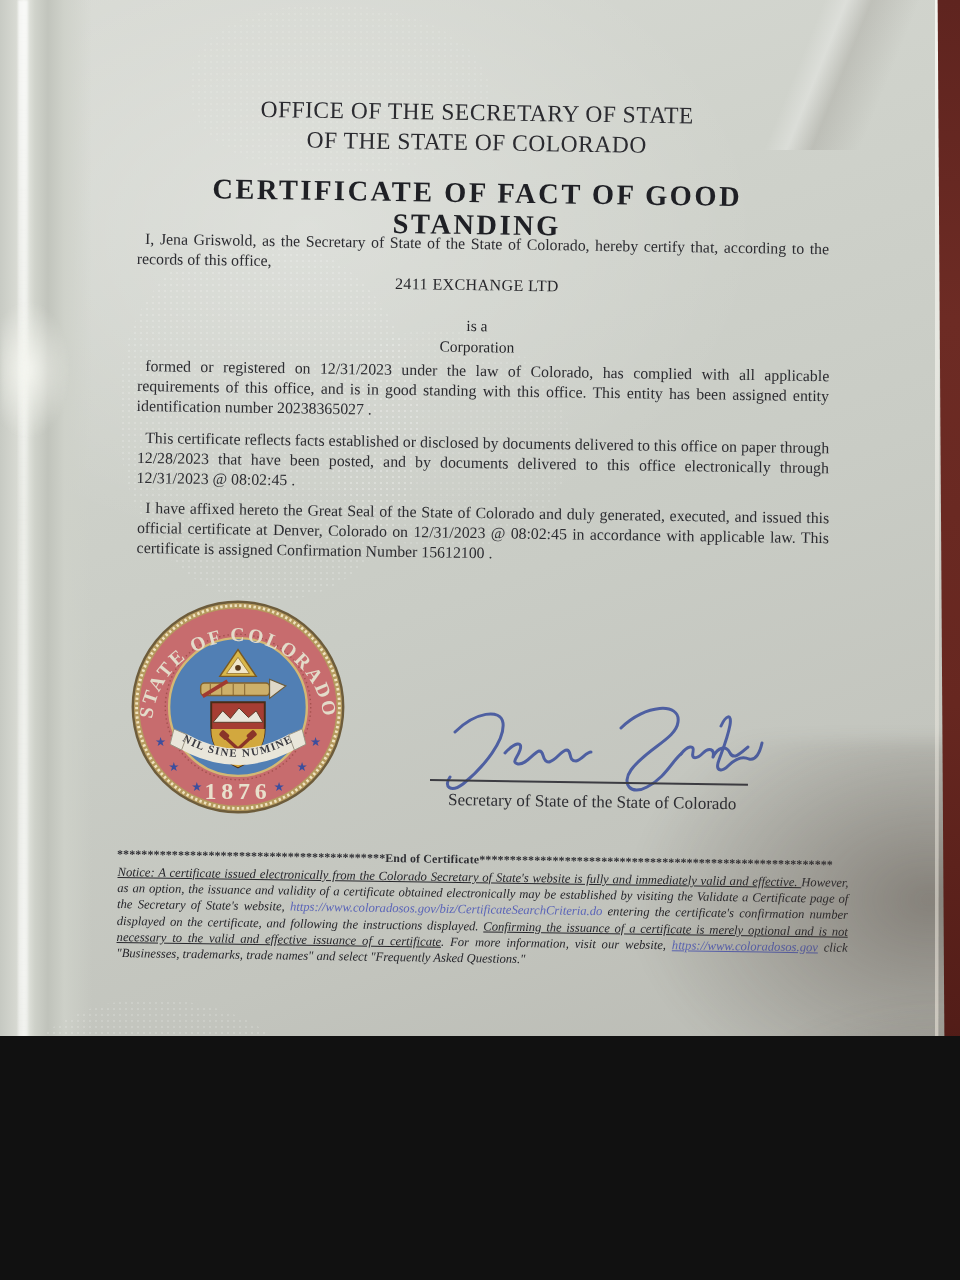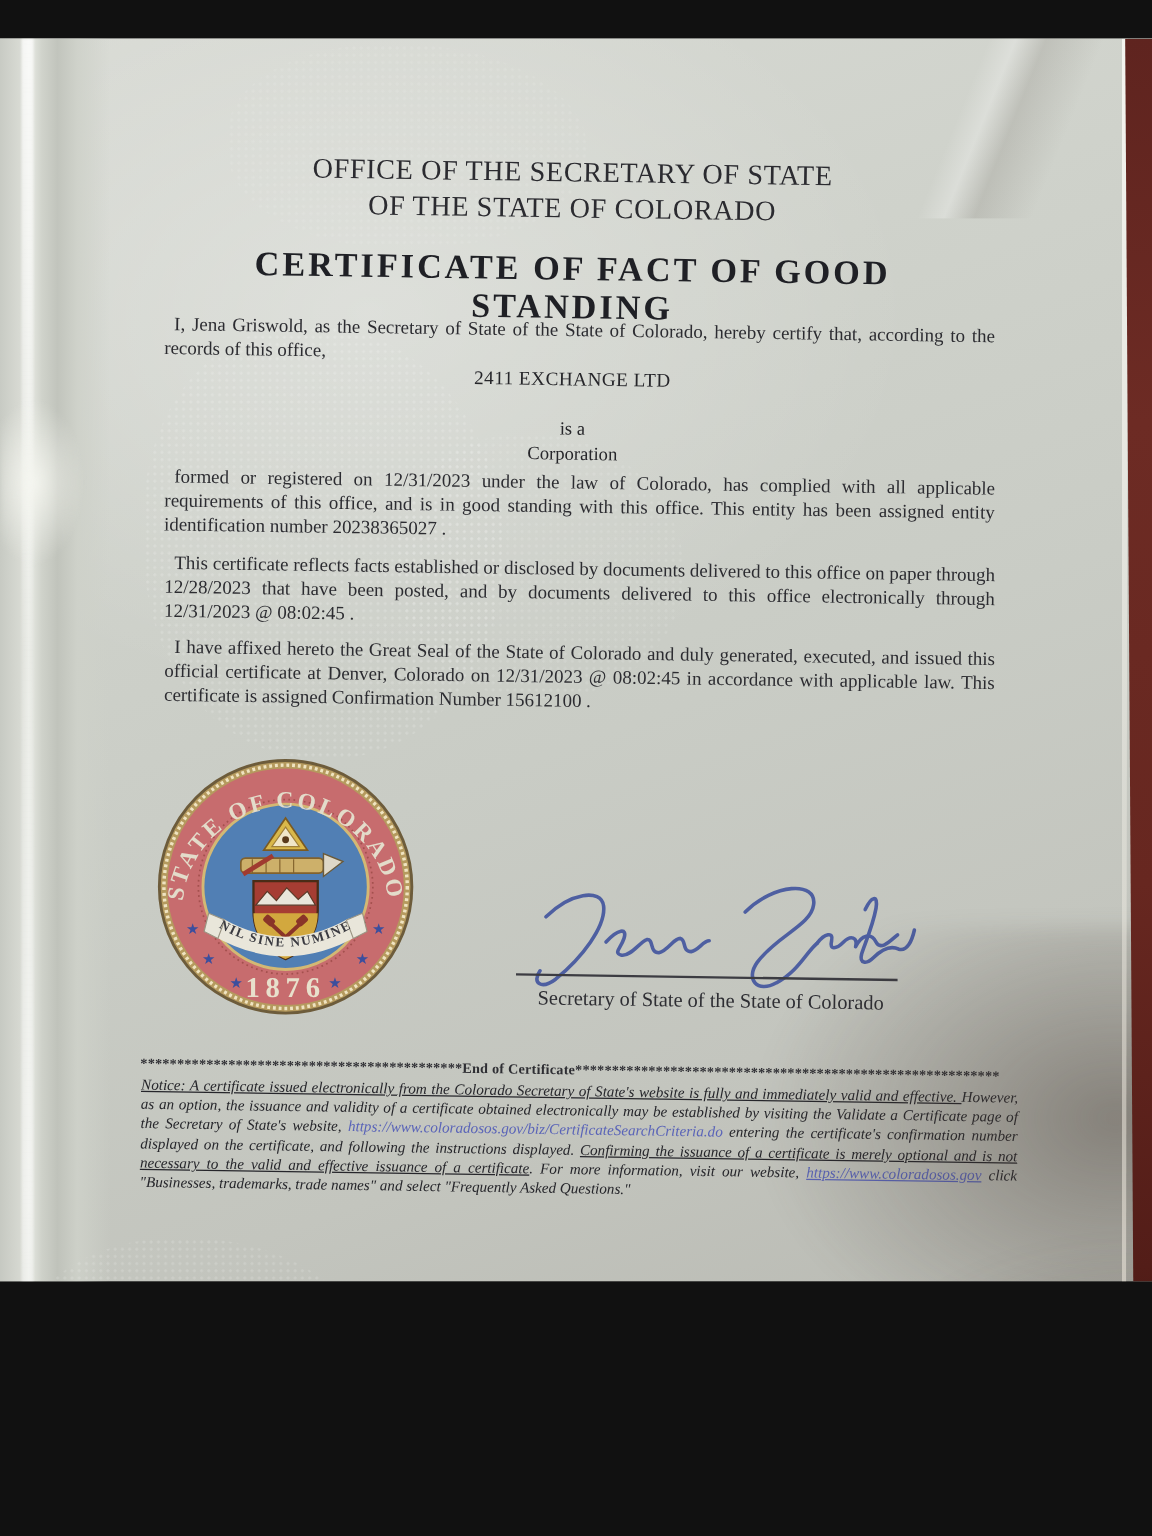--- a/index.html
+++ b/index.html
@@ -1,20 +1,20 @@
 <!DOCTYPE html>
 <html><head>
 <meta charset="utf-8">
 <style>
   html,body{margin:0;padding:0;background:#111;}
   .photo{position:relative;width:960px;height:1036px;overflow:hidden;
     font-family:"Liberation Serif",serif;color:#26262a;
     background:
       radial-gradient(ellipse 700px 500px at 32% 22%, rgba(255,255,255,.28), rgba(255,255,255,0) 65%),
-      linear-gradient(160deg,#d8dad4 0%,#cfd2cb 30%,#c9ccc5 55%,#c3c5be 78%,#b9bab3 100%); margin-top: 32px;}
+      linear-gradient(160deg,#d8dad4 0%,#cfd2cb 30%,#c9ccc5 55%,#c3c5be 78%,#b9bab3 100%);}
   .abs{position:absolute;}
   .tilt{transform:rotate(0.85deg);transform-origin:0 50%;}
   
   .sleeve-left{left:0;top:0;width:92px;height:1280px;
     background:linear-gradient(90deg,#c6c9c2 0%,#d8dad3 18%,#eceee8 26%,#cfd2ca 38%,#bfc2ba 52%,#ced1c9 70%,rgba(205,208,200,0) 100%);
     opacity:.9;}
   .sleeve-streak{left:18px;top:0;width:10px;height:1280px;background:linear-gradient(180deg,rgba(255,255,255,.7),rgba(255,255,255,.15) 40%,rgba(255,255,255,.5) 75%,rgba(255,255,255,.1));filter:blur(1px);}
   .crinkle{left:0;top:300px;width:70px;height:140px;background:radial-gradient(ellipse at 40% 50%,rgba(245,246,240,.9),rgba(200,202,195,0) 70%);filter:blur(2px);}
   .dots{background-image:radial-gradient(rgba(255,255,255,.55) 1px,rgba(255,255,255,0) 1.5px);background-size:6px 6px;border-radius:45% 55% 50% 50%;}
   .maroon-edge{right:0;top:0;width:26px;height:1280px;

